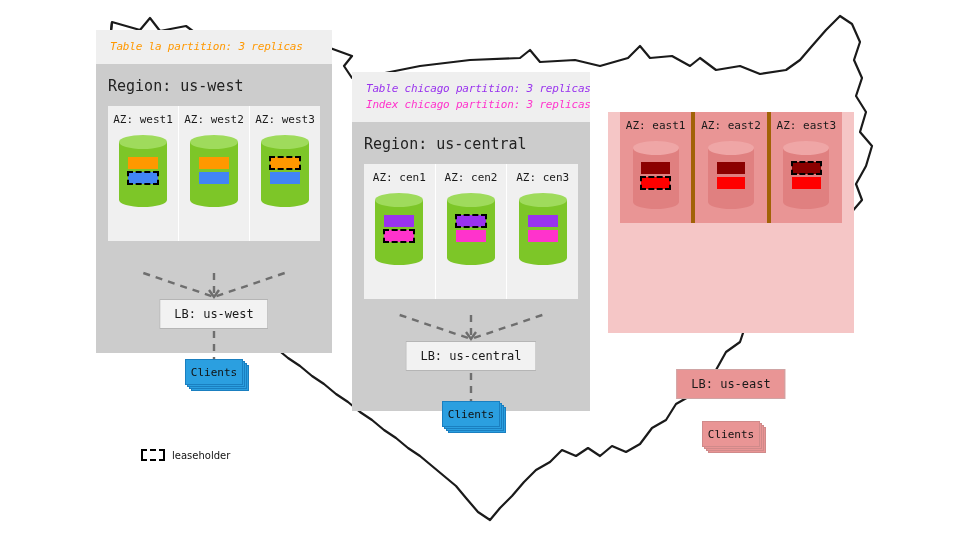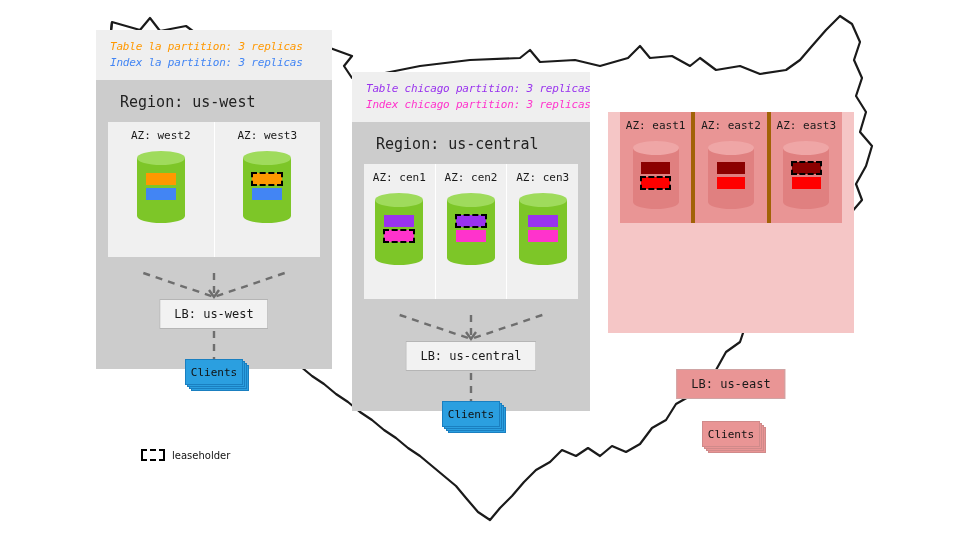--- a/index.html
+++ b/index.html
@@ -23,21 +23,21 @@
     letter-spacing:-0.2px;
     font-style:italic;
   }
   .hdr div{white-space:nowrap;}
   .strike{text-decoration:line-through;}
 
   .panel{background:#cccccc;padding:0;}
   .panel.failed{background:#f5c6c6;}
   .region-title{
     font-size:15px;color:#222;
-    padding:13px 0 11px 24px;
+    padding:13px 0 11px 12px;
     font-family:"DejaVu Sans Mono","Liberation Mono",monospace;
     white-space:nowrap;
   }
 
   .az-row{display:flex;background:#f0f0f0;margin:0 12px;position:relative;}
   .az-row.failed{background:#e99595;}
   .az{flex:1;position:relative;padding:7px 0 0 0;text-align:center;}
   .az + .az{border-left:1px solid #ffffff;}
   .az-row.failed .az + .az{border-left:4px solid #a16207;}
   .az-label{font-size:11px;color:#1a1a1a;white-space:nowrap;}
@@ -105,25 +105,37 @@
          L216,304 L204,294 L192,286 L180,276 L168,268
          L156,258 L150,244 L144,230 L138,214 L132,200
          L126,186 L124,170 L122,154 L118,138 L114,122
          L110,106 L108,90 L106,74 L108,58 L110,40 Z"></path>
     <path fill="none" stroke="#1a1a1a" stroke-width="2.2" stroke-linejoin="round" d="M110,40 L112,22"></path>
   </svg>
 
   <div class="region-block" id="rb-0" style="left:96px;top:30px;width:236px;">
       <div class="hdr">
         <div style="color: rgb(255, 152, 0);">Table la partition: 3 replicas</div>
-        <div style="color: rgb(66, 133, 244);">Index la partition: 3 replicas</div>
       </div>
       <div class="panel">
         <div class="region-title">Region: us-west</div>
         <div class="az-row">
+          <div class="az">
+            <div class="az-label">AZ: west1</div>
+            <div class="cyl" style="width: 48px; height: 72px; --cyl: #7DC628; --cyltop: #9FDB5C;">
+              <div class="bot"></div>
+              <div class="body"></div>
+              <div class="top"></div>
+              <div class="bars">
+                <div class="bar" style="background: rgb(255, 152, 0);"></div>
+                <div class="bar lease" style="background: rgb(66, 133, 244);"></div>
+              </div>
+            </div>
+            <div style="height: 34px;"></div>
+          </div>
           <div class="az">
             <div class="az-label">AZ: west2</div>
             <div class="cyl" style="width: 48px; height: 72px; --cyl: #7DC628; --cyltop: #9FDB5C;">
               <div class="bot"></div>
               <div class="body"></div>
               <div class="top"></div>
               <div class="bars">
                 <div class="bar" style="background: rgb(255, 152, 0);"></div>
                 <div class="bar" style="background: rgb(66, 133, 244);"></div>
               </div>

